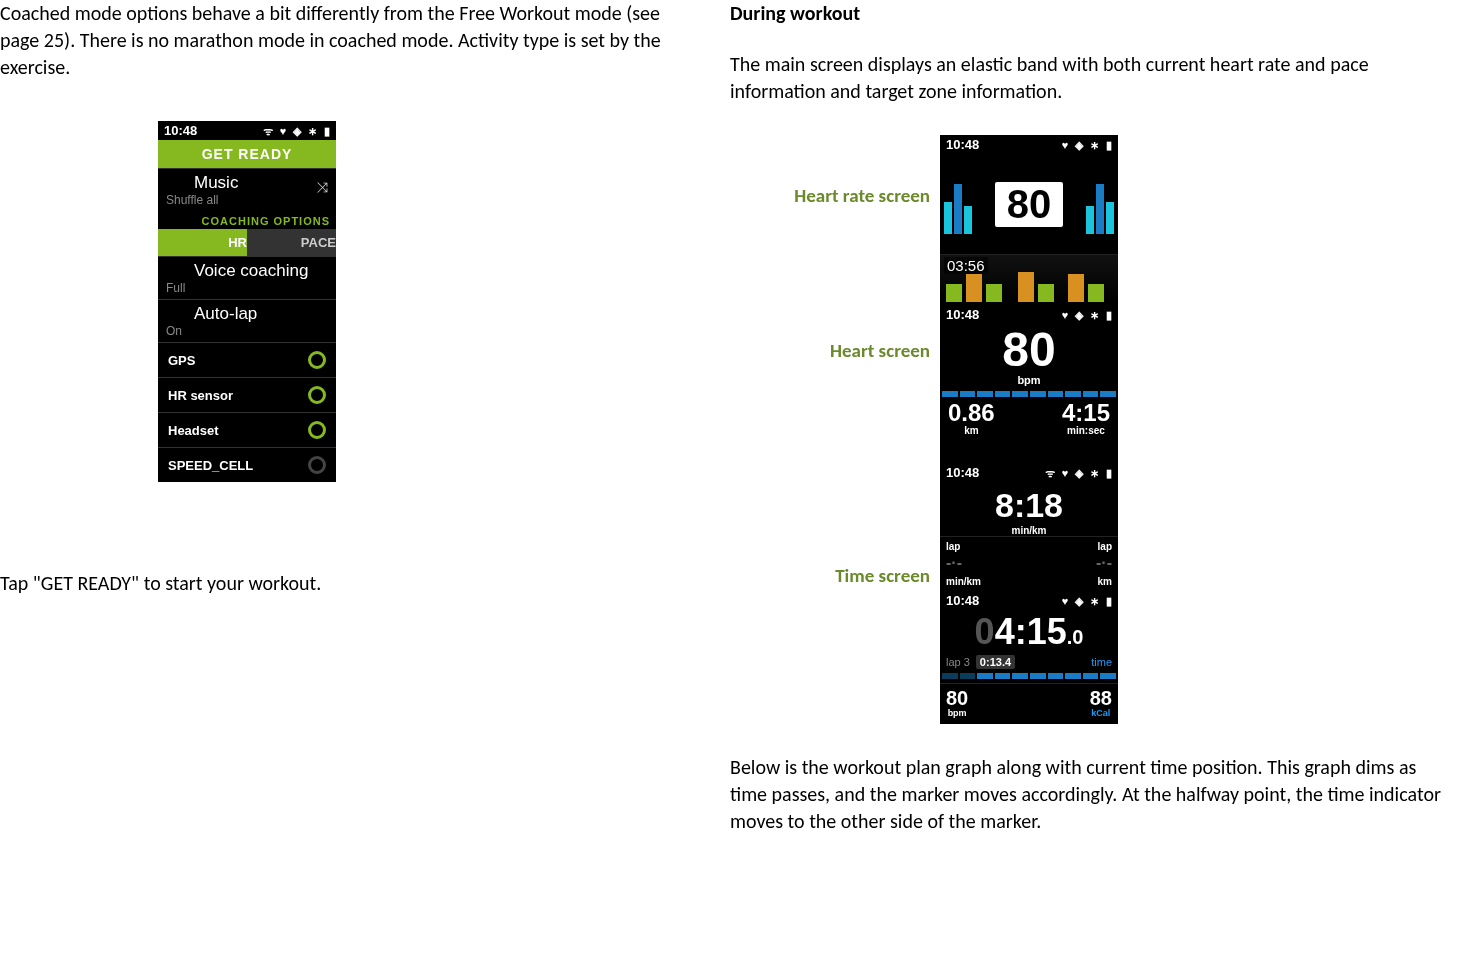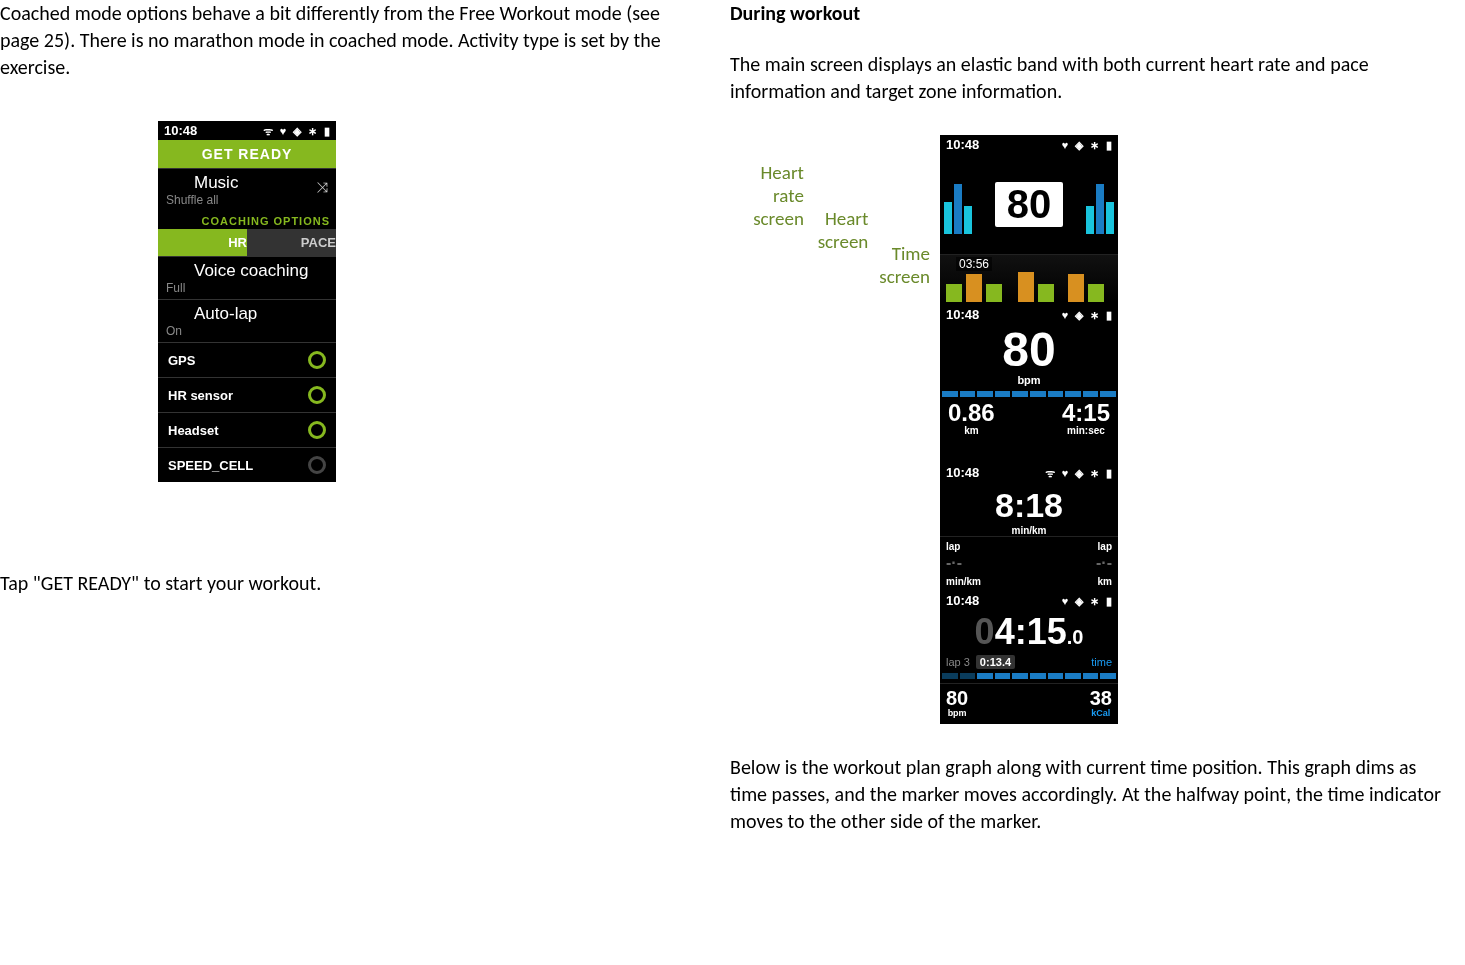--- a/index.html
+++ b/index.html
@@ -90,21 +90,22 @@
     .ring.off { border-color: #444; }
     
     
     .right-figure {
       display: flex;
       margin: 30px 0 30px 0;
     }
     .labels-col {
       width: 210px;
       display: flex;
-      flex-direction: row;
+      flex-direction: column;
+      font-weight: bold;
     }
     .labels-col div {
       display: flex;
       align-items: center;
       justify-content: flex-end;
     }
     .device-stack { width: 178px; }
     .device-stack > div { background: #000; color: #fff; font-family: Arial, sans-serif; }
     
     .hr-screen { height: 170px; position: relative; overflow: hidden;}
@@ -134,22 +135,22 @@
     .hr-bars-right { right: 4px; }
     .bar { position: absolute; bottom: 10px; width: 10px; }
     .hr-graph {
       height: 48px;
       background: linear-gradient(to top, #000, #111);
       position: relative;
       border-top: 1px solid #222;
     }
     .hr-graph .timestamp {
       position: absolute;
-      top: 2px; left: 16px;
-      font-size: 12px;
+      top: 2px; left: 4px;
+      font-size: 15px;
       color: #fff;
       background: rgba(0,0,0,0.6);
       padding: 0 3px;
     }
     .gbar { position: absolute; bottom: 0; width: 16px; background: #86b81f; }
     .gbar.o { background: #d89020; }
     
     .pace-screen { height: 158px; }
     .bignum { text-align: center; font-weight: bold; line-height: 1; }
     .bpm { font-size: 48px; margin-top: 2px;}
@@ -426,21 +427,21 @@
             <span></span>
             <span></span>
             <span></span>
         </div>
         <div class="bottom-stats">
           <div>
             <div class="v">80</div>
             <div class="u w">bpm</div>
           </div>
           <div>
-            <div class="v">38</div>
+            <div class="v">88</div>
             <div class="u">kCal</div>
           </div>
         </div>
       </div>
     </div>
   </div>
 
   <p class="para">Below is the workout plan graph along with current time position. This graph dims as time passes, and the marker moves accordingly. At the halfway point, the time indicator moves to the other side of the marker.</p>
 </div>
 

